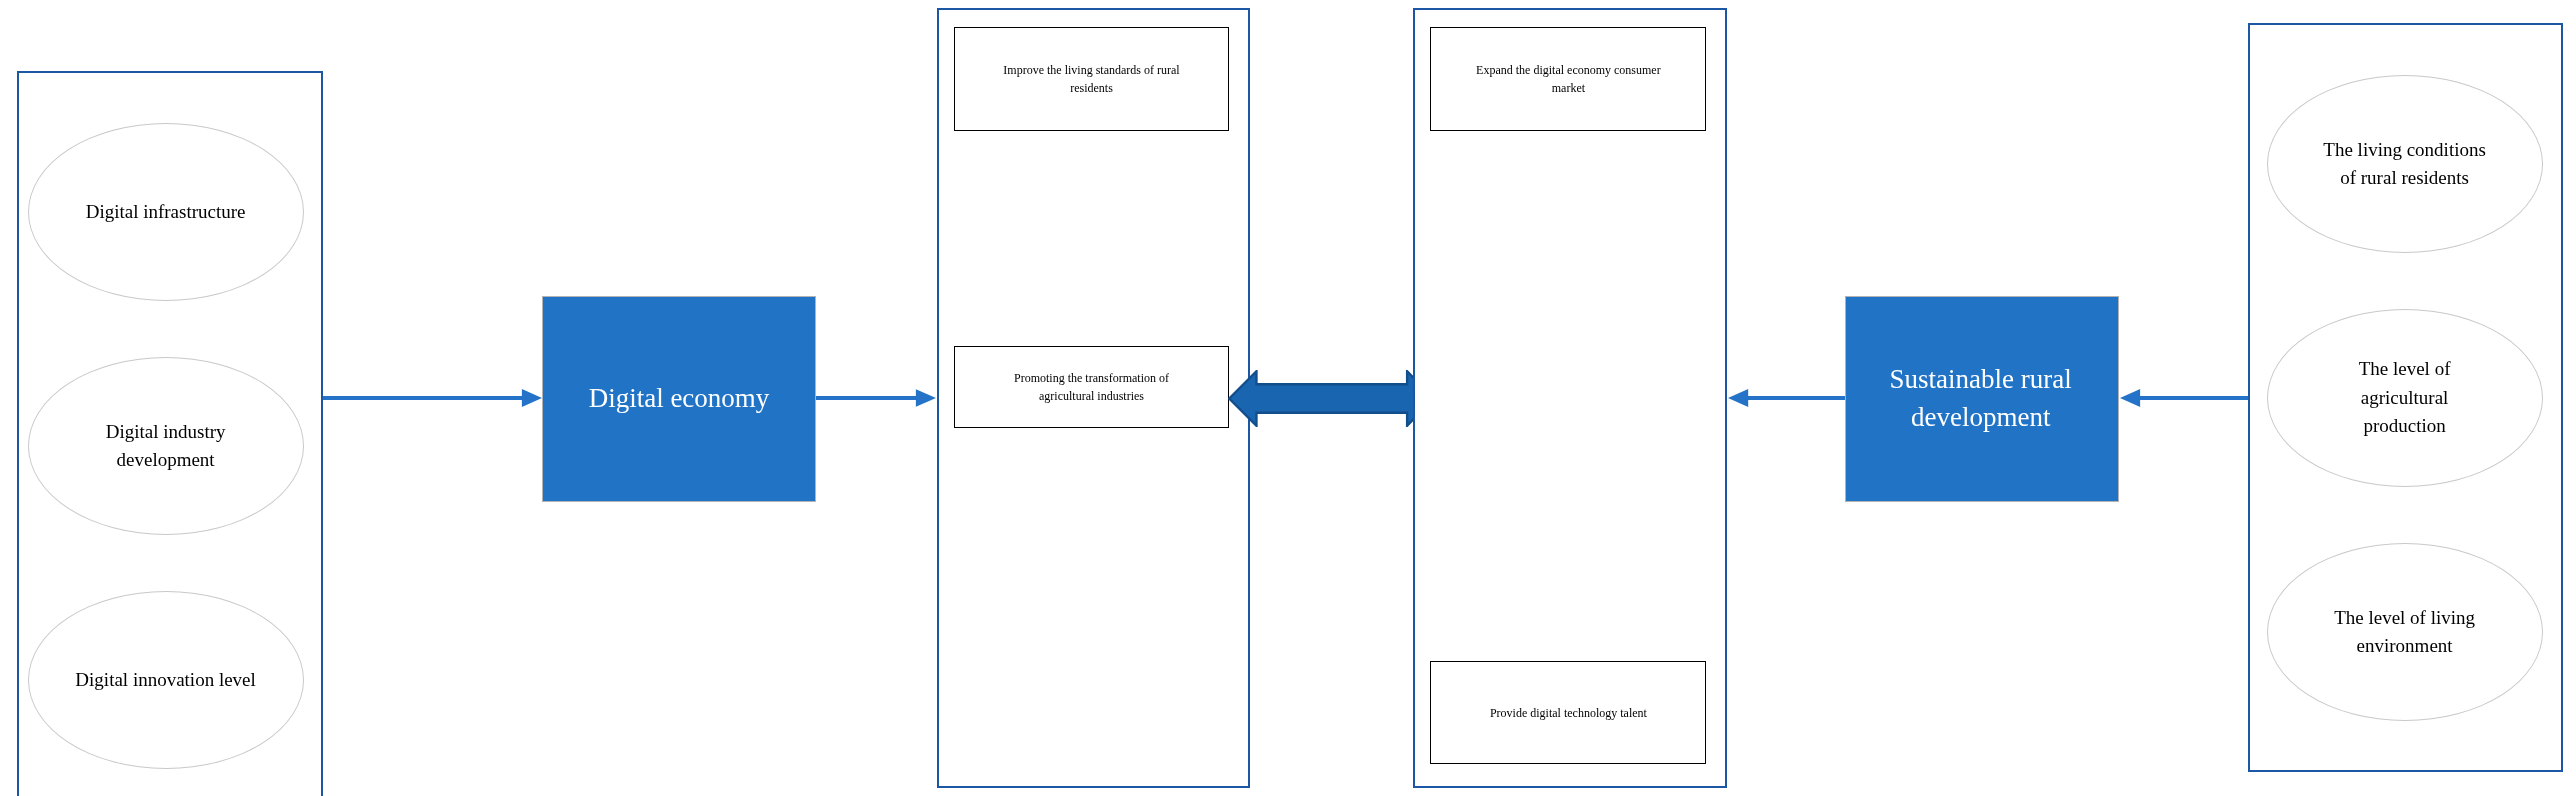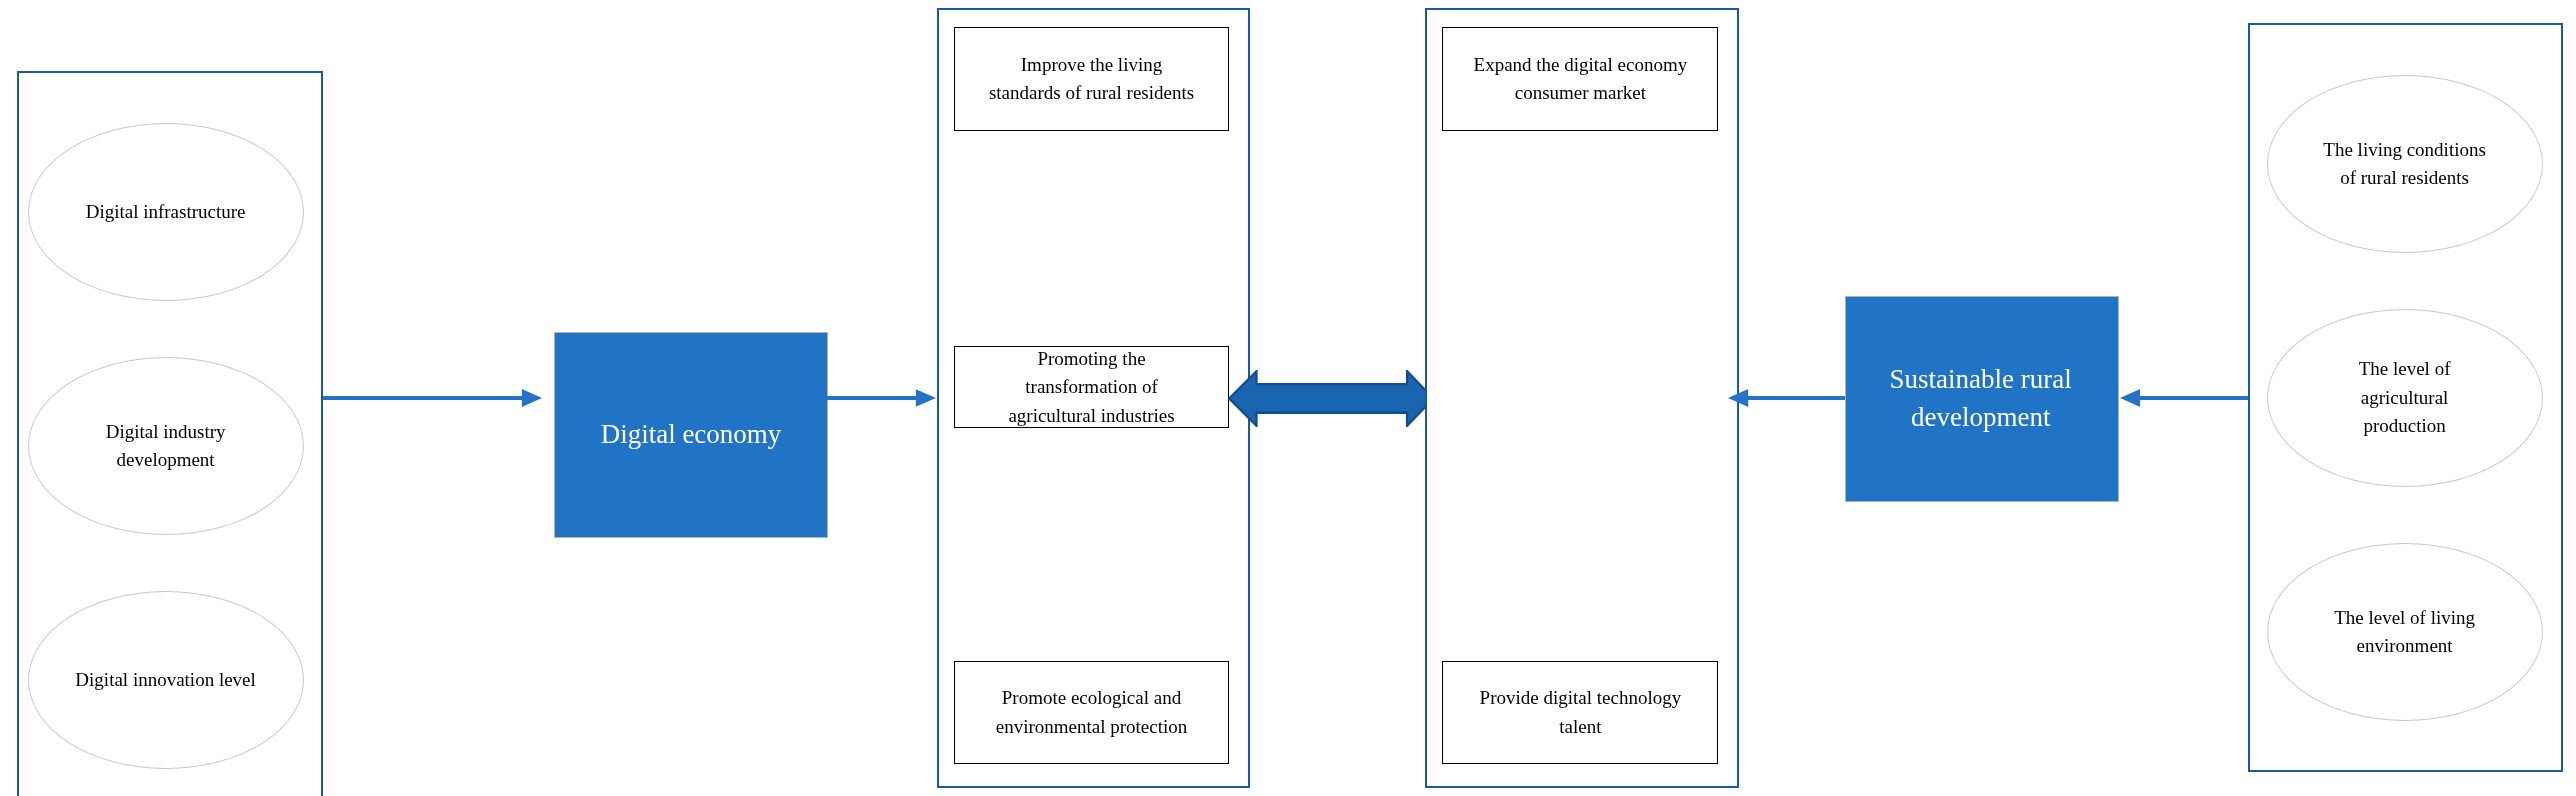--- a/index.html
+++ b/index.html
@@ -22,21 +22,21 @@
     color:var(--text-black,#000);
   }
   .panel{
     position:absolute;
     box-sizing:border-box;
     border:2.4px solid var(--panel-border,#1C57A5);
     background:#fff;
   }
   .panel-left  {left:16.6px;  top:23px; width:306px; height:749px;margin-top:48px;}
   .panel-midl  {left:937px;top:8.3px; width:313px; height:780px;}
-  .panel-midr  {left:1413px;top:8.3px; width:314px; height:780px;margin-left:12px;}
+  .panel-midr  {left:1413px;top:8.3px; width:314px; height:780px;}
   .panel-right {left:2248px;top:23px; width:315px; height:749px;}
 
   .ellipse{
     position:absolute;
     box-sizing:border-box;
     width:276px;height:178px;
     border:1.8px solid var(--ellipse-border,#C9C9C9);
     border-radius:50%;
     display:flex;align-items:center;justify-content:center;
     text-align:center;
@@ -47,21 +47,21 @@
   .el-1{top:50px;}  .el-2{top:284px;}  .el-3{top:518px;}
   .panel-left  .ellipse{left:9px;}
   .panel-right .ellipse{left:16.6px;text-align:center;}
 
   .small-box{
     position:absolute;
     box-sizing:border-box;
     border:1.8px solid #000;
     display:flex;align-items:center;justify-content:center;
     text-align:center;
-    font-size:19px;line-height:1.5;
+    font-size:12px;line-height:1.5;
     padding:0 30px;
     background:#fff;
   }
   .panel-midl .small-box{left:15px;width:275px;}
   .panel-midr .small-box{left:15.4px;width:276px;}
   .sb-1{top:17px;  height:104px;}
   .sb-2{top:336px; height:82px;}
   .panel-midr .sb-2{top:337px;height:101px;align-items:flex-start;padding-top:13px;}
   .sb-3{top:651px;height:103px;}
 
@@ -70,21 +70,21 @@
     box-sizing:border-box;
     width:274px;height:206px;
     background:var(--box-fill,#2173C6);
     border:1.8px solid var(--box-border-gray,#B3B3B3);
     color:var(--text-white,#fff);
     display:flex;align-items:center;justify-content:center;
     text-align:center;
     font-size:27px;line-height:1.4;
     padding:0 10.7px;
   }
-  .bb-economy     {left:554px; top:296px;margin-top:36px;}
+  .bb-economy     {left:542px; top:296px;}
   .bb-sustainable {left:1845px;top:296px;padding-left:8px;}
 
   .arrow{position:absolute;height:24px;}
   .arrow svg{display:block;}
   .arrow line{stroke:var(--accent-blue,#2473C8);stroke-width:7;}
   .arrow polygon{fill:var(--accent-blue,#2473C8);}
   .ar-1{left:323px; top:386px;width:219px;}
   .ar-2{left:816px;top:386px;width:120px;}
   .ar-3{left:1728px;top:386px;width:117px;}
   .ar-4{left:2120px;top:386px;width:128px;}
@@ -132,23 +132,20 @@
     </svg>
   </div>
 
   <div class="panel panel-midl">
     <div class="small-box sb-1">
       <span>Improve the living standards of rural residents</span>
     </div>
     <div class="small-box sb-2">
       <span>Promoting the transformation of agricultural industries</span>
     </div>
-    <div class="small-box sb-3">
-      <span>Promote ecological and environmental protection</span>
-    </div>
   </div>
 
   <div class="double-arrow">
     <svg width="207" height="57" viewBox="0 0 349 96">
       <polygon points="2,48 48,2 48,24 302,24 302,2 346,48 302,94 302,72 48,72 48,94"></polygon>
     </svg>
   </div>
 
   <div class="panel panel-midr">
     <div class="small-box sb-1">

